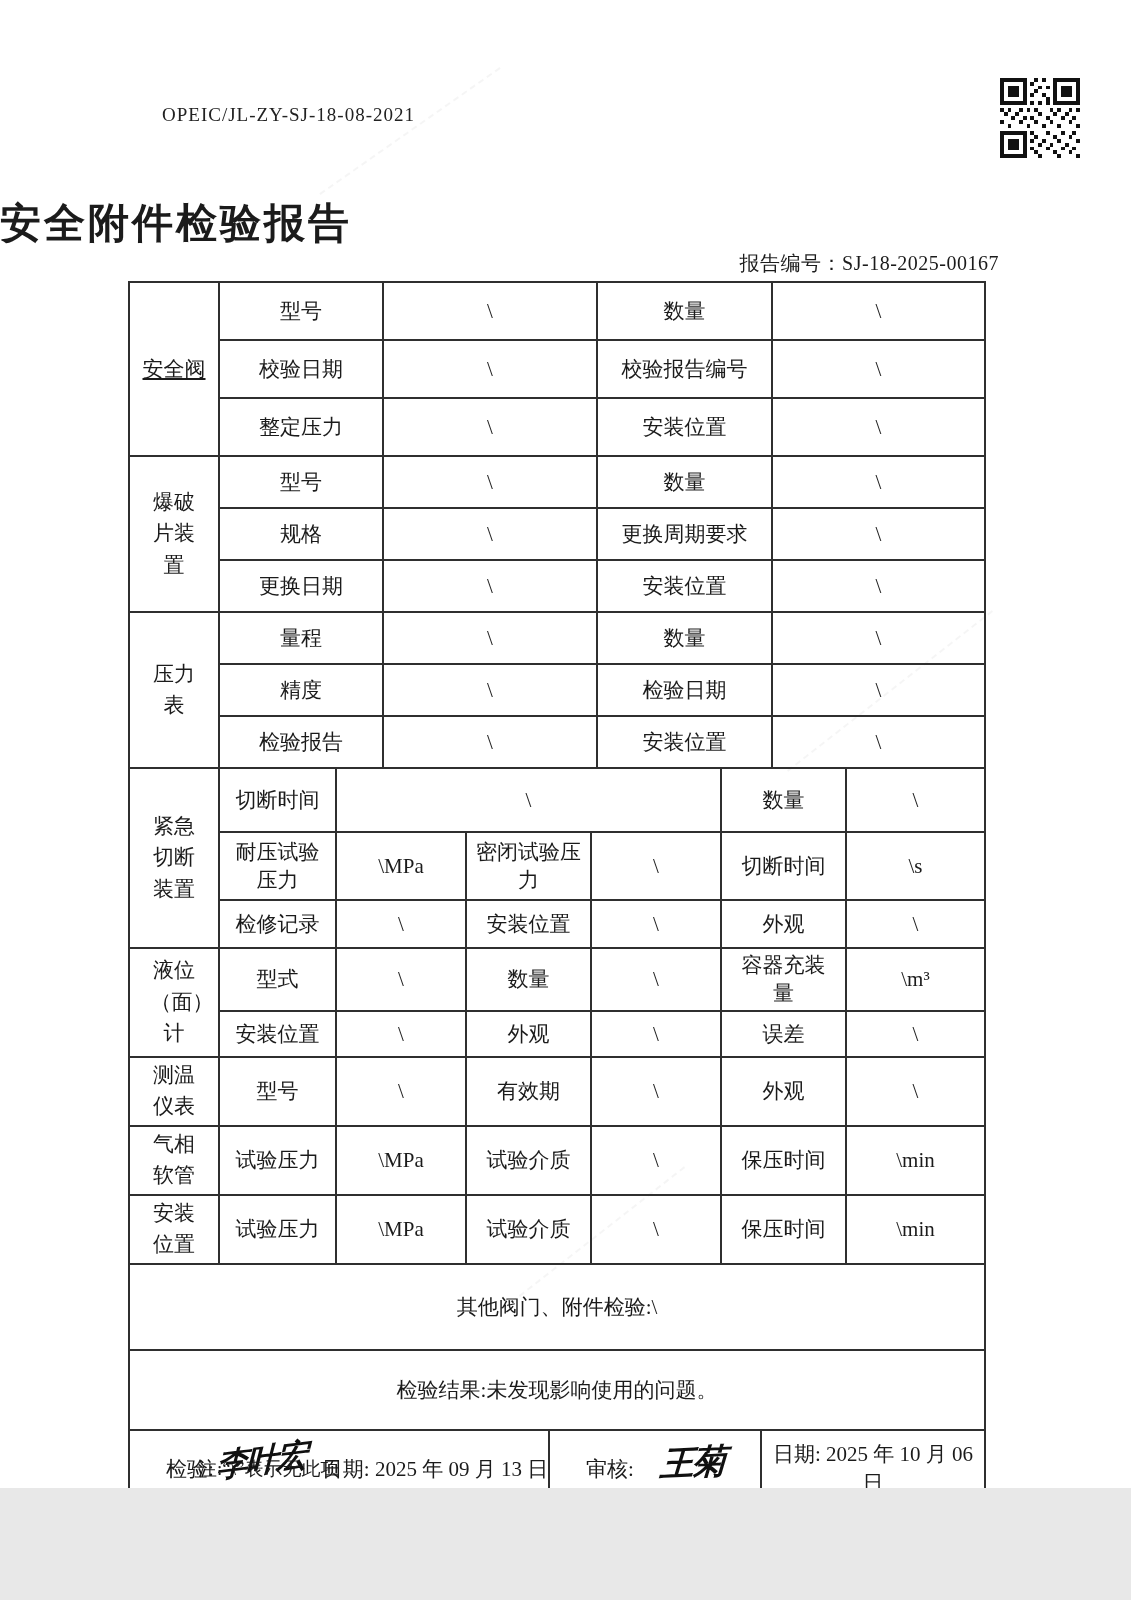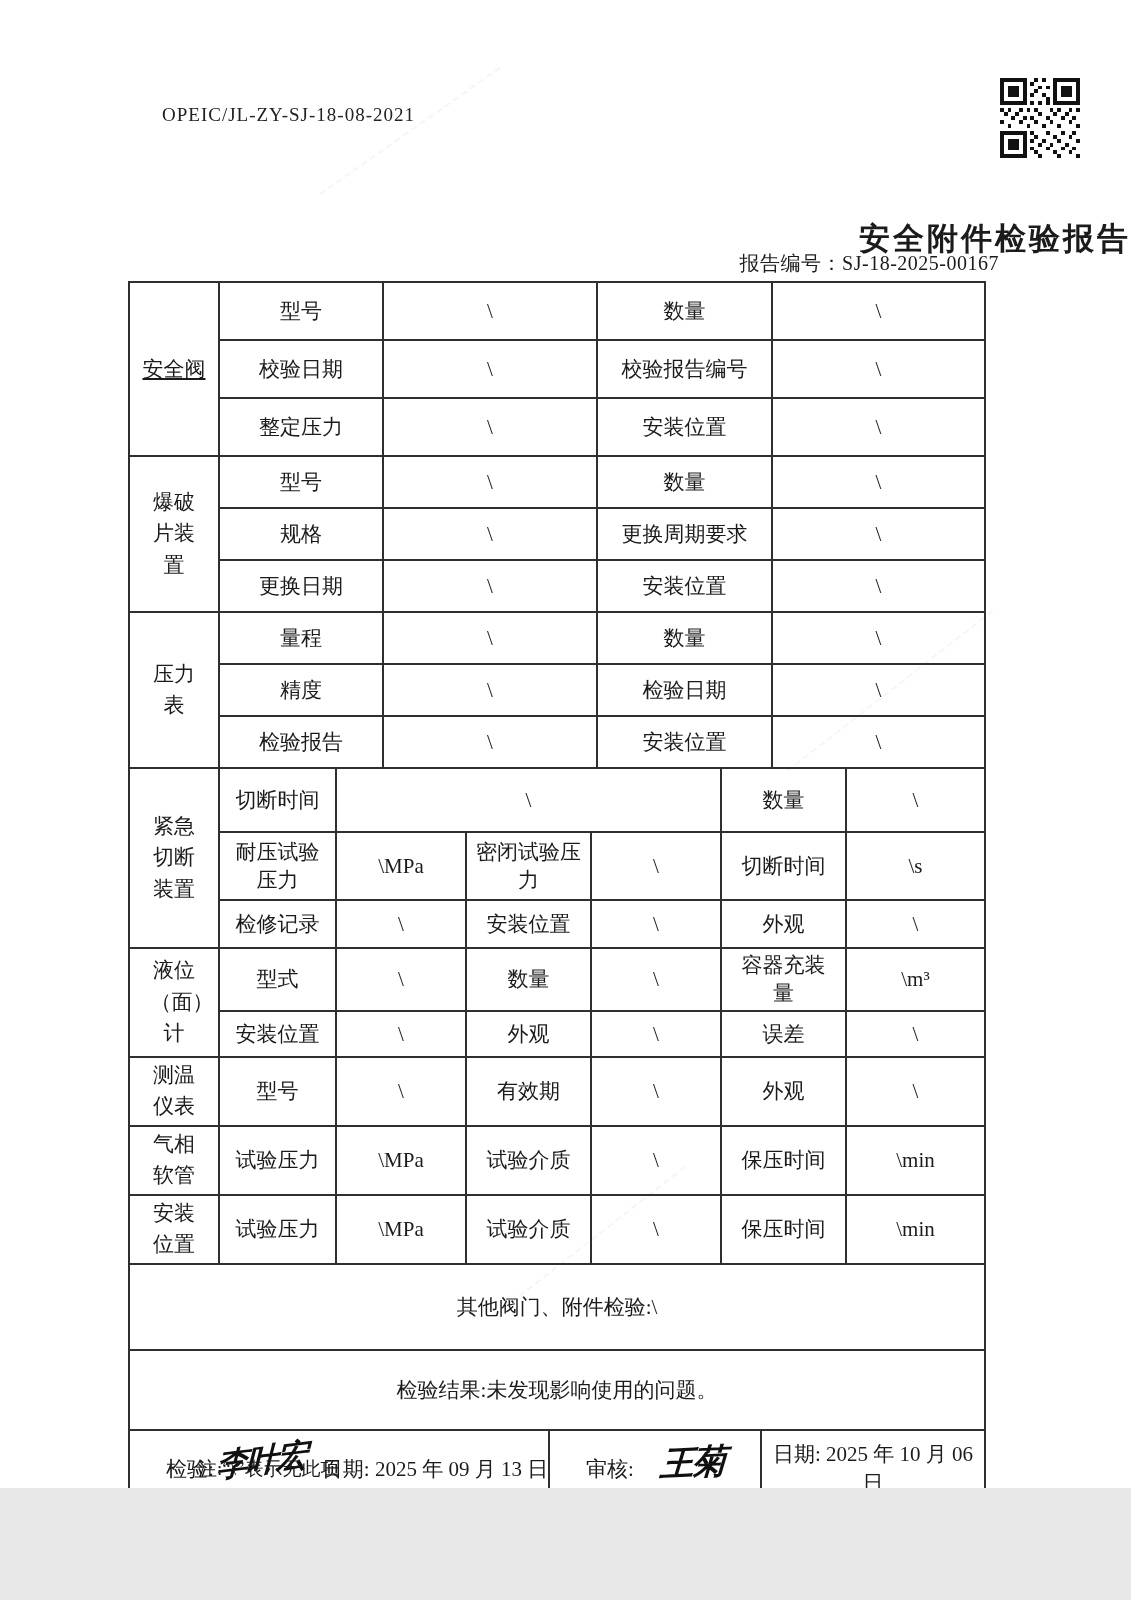--- a/index.html
+++ b/index.html
@@ -12,21 +12,21 @@
     color:#1b1b1b;
     overflow:hidden;
   }
   .doc-code{
     position:absolute;left:162px;top:104px;
     font-size:19px;letter-spacing:1px;color:#222;
   }
   .qr{position:absolute;left:1000px;top:78px;width:80px;height:80px;}
   .title{
     position:absolute;top:196px;left:0;width:100%;
-    text-align:right;font-size:31px;font-weight:bold;letter-spacing:3px;margin-top:22px;
+    text-align:left;font-size:41px;font-weight:bold;letter-spacing:3px;
   }
   .report-line{
     position:absolute;top:250px;right:132px;
     font-size:20px;letter-spacing:.5px;
   }
   .tables{position:absolute;left:128px;top:281px;width:856px;}
   table.rpt{border-collapse:collapse;table-layout:fixed;width:856px;}
   table.rpt + table.rpt{margin-top:-2px;}
   table.rpt td{
     border:2px solid #2f2f2f;

